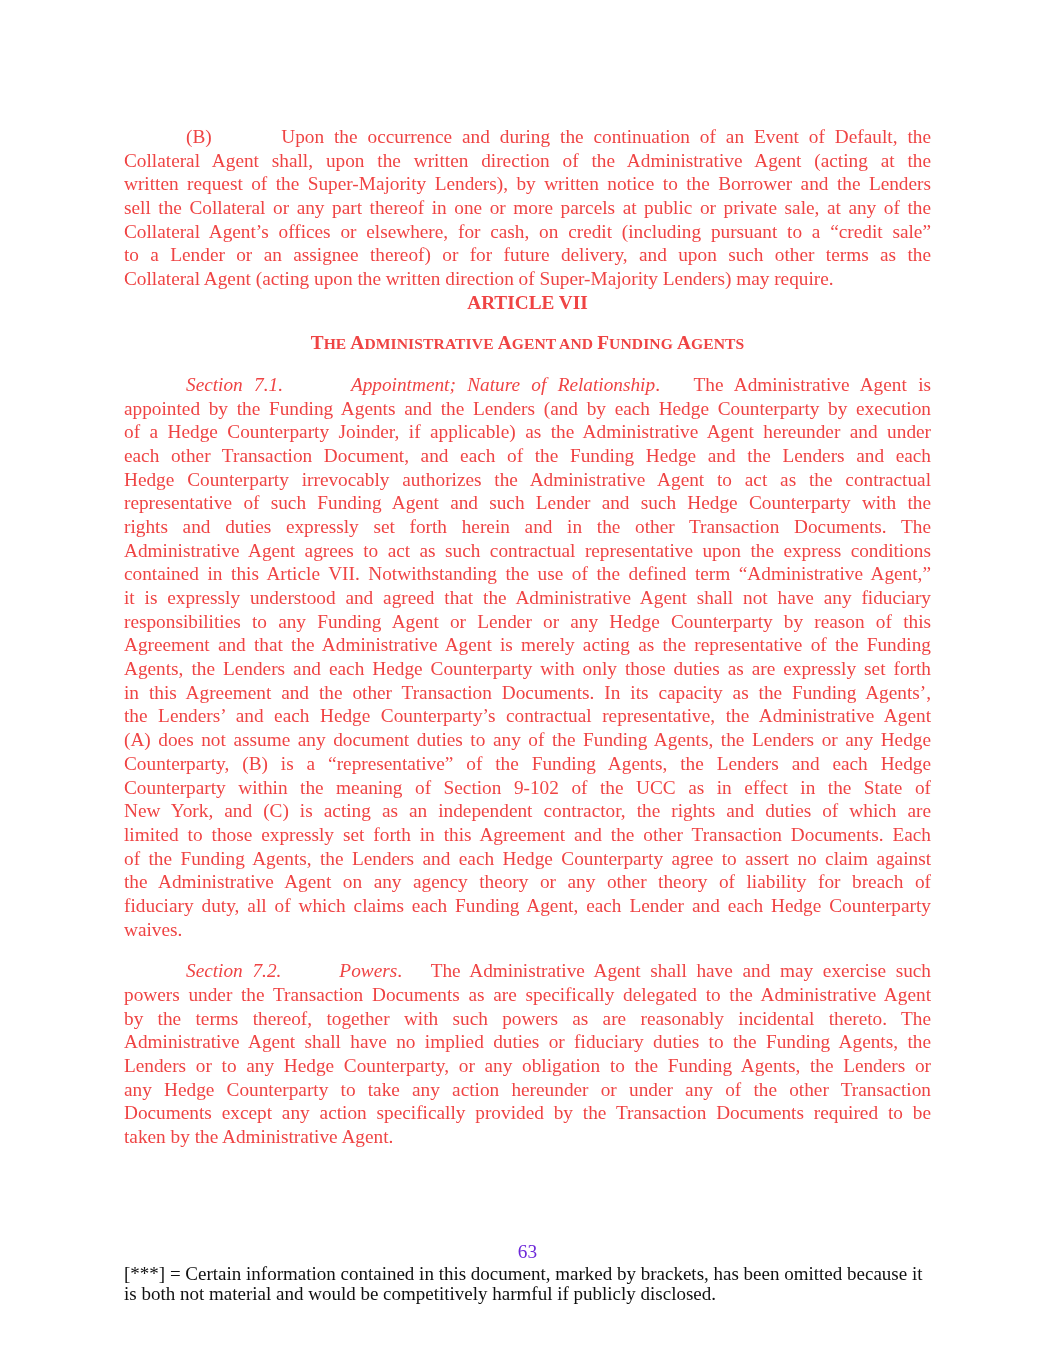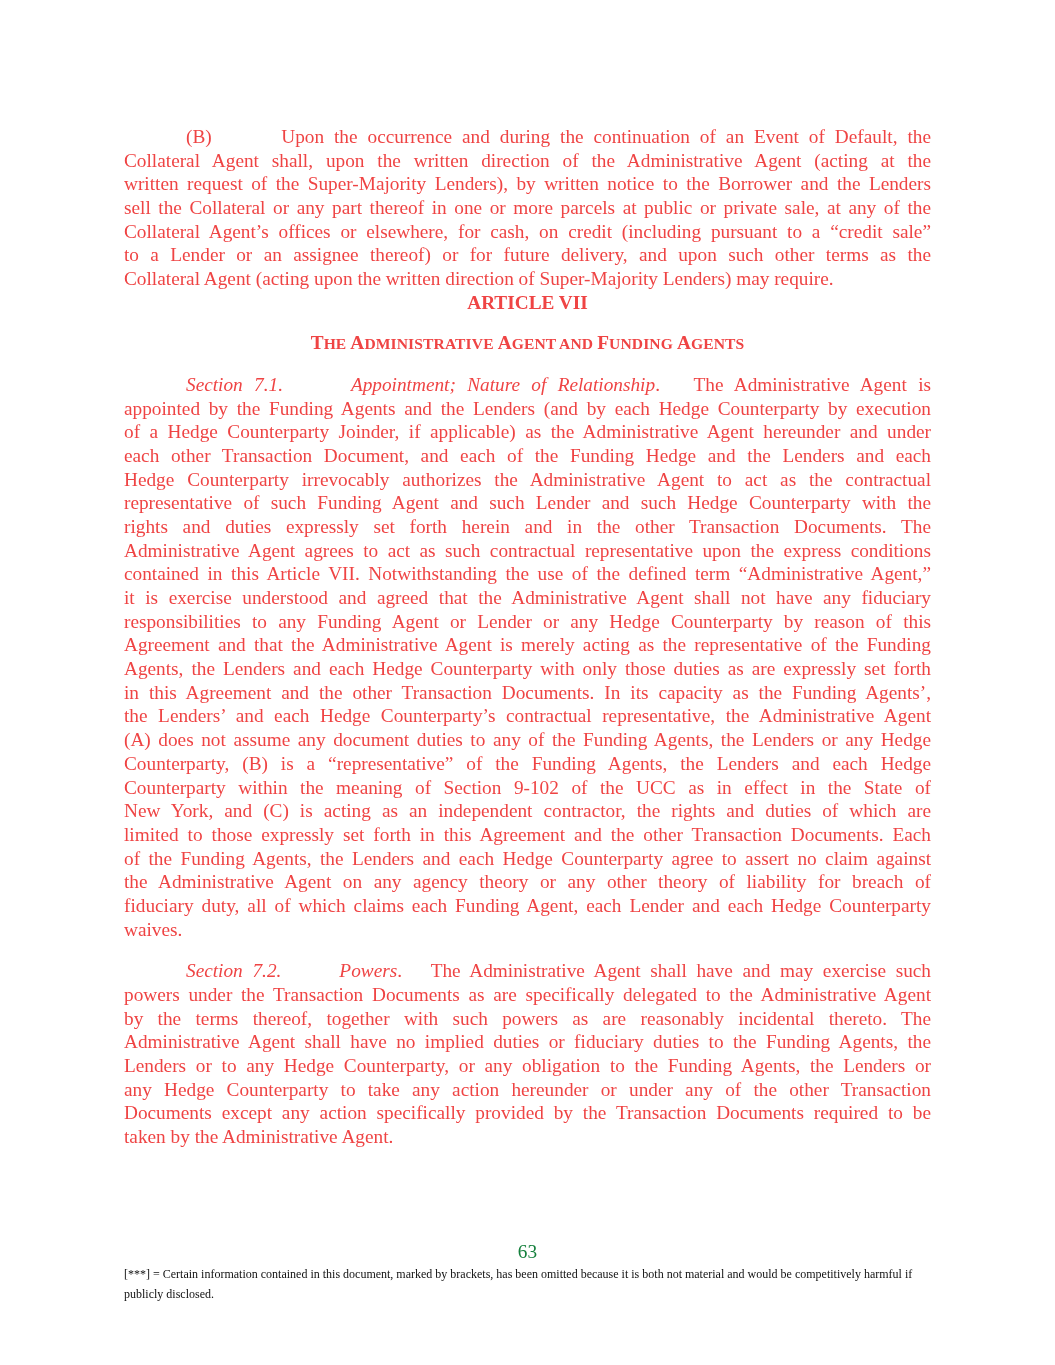--- a/index.html
+++ b/index.html
@@ -18,25 +18,25 @@
   .line span { white-space: normal; }
   .heading { text-align: center; font-weight: bold; }
   .article { font-size: 19.3px; height: 24px; line-height: 24px; }
   .subhead { margin-top: 16px; font-size: 15.6px; height: 24px; line-height: 24px; font-variant: small-caps; letter-spacing: 0.1px; }
   .subhead .big { font-size: 19.3px; }
   .p71 { margin-top: 18px; }
   .p72 { margin-top: 18px; }
   .it { font-style: italic; margin-top: 20px; }
   .pagenum {
     position: absolute; top: 1241px; left: 0; width: 1055px; text-align: center;
-    font-family: "Liberation Serif", serif; font-size: 19.3px; color: #15803d;
+    font-family: "Liberation Serif", serif; font-size: 19.3px; color: #6d28d9;
   }
   .footnote {
     position: absolute; top: 1264px; left: 124px; width: 810px;
-    font-family: "Liberation Serif", serif; font-size: 12px; line-height: 20px; color: #111;
+    font-family: "Liberation Serif", serif; font-size: 19px; line-height: 20px; color: #111;
   }
 </style>
 </head>
 <body>
 
 <div class="page">
 
   <div class="para" id="para-b">
       <div class="line indent">(B)&nbsp;&nbsp;&nbsp;&nbsp;&nbsp;&nbsp; Upon the occurrence and during the continuation of an Event of Default, the</div>
       <div class="line">Collateral Agent  shall, upon the written direction of the Administrative Agent (acting at the</div>
@@ -57,21 +57,21 @@
     <div class="line indent"><span class="it">Section 7.1.</span>&nbsp;&nbsp;&nbsp;&nbsp;&nbsp; <span class="it">Appointment; Nature of Relationship</span><span>.&nbsp;&nbsp; The Administrative Agent is</span></div>
     <div id="s71-lines">
         <div class="line">appointed by the Funding Agents and the Lenders (and by each Hedge Counterparty by execution</div>
         <div class="line">of a Hedge Counterparty Joinder, if applicable) as the Administrative Agent hereunder and under</div>
         <div class="line">each other Transaction Document, and each of the Funding Hedge and the Lenders and each</div>
         <div class="line">Hedge Counterparty irrevocably authorizes the Administrative Agent to act as the contractual</div>
         <div class="line">representative of such Funding Agent and such Lender and such Hedge Counterparty with the</div>
         <div class="line">rights and duties expressly set forth herein and in the other Transaction Documents.  The</div>
         <div class="line">Administrative Agent agrees to act as such contractual representative upon the express conditions</div>
         <div class="line">contained in this Article VII.  Notwithstanding the use of the defined term “Administrative Agent,”</div>
-        <div class="line">it is exercise understood and agreed that the Administrative Agent shall not have any fiduciary</div>
+        <div class="line">it is expressly understood and agreed that the Administrative Agent shall not have any fiduciary</div>
         <div class="line">responsibilities to any Funding Agent or Lender or any Hedge Counterparty by reason of this</div>
         <div class="line">Agreement and that the Administrative Agent is merely acting as the representative of the Funding</div>
         <div class="line">Agents, the Lenders and each Hedge Counterparty with only those duties as are expressly set forth</div>
         <div class="line">in this Agreement and the other Transaction Documents.  In its capacity as the Funding Agents’,</div>
         <div class="line">the Lenders’ and each Hedge Counterparty’s contractual representative, the Administrative Agent</div>
         <div class="line">(A) does not assume any document duties to any of the Funding Agents, the Lenders or any Hedge</div>
         <div class="line">Counterparty, (B) is a “representative” of the Funding Agents, the Lenders and each Hedge</div>
         <div class="line">Counterparty within the meaning of Section 9-102 of the UCC as in effect in the State of</div>
         <div class="line">New York, and (C) is acting as an independent contractor, the rights and duties of which are</div>
         <div class="line">limited to those expressly set forth in this Agreement and the other Transaction Documents.  Each</div>

